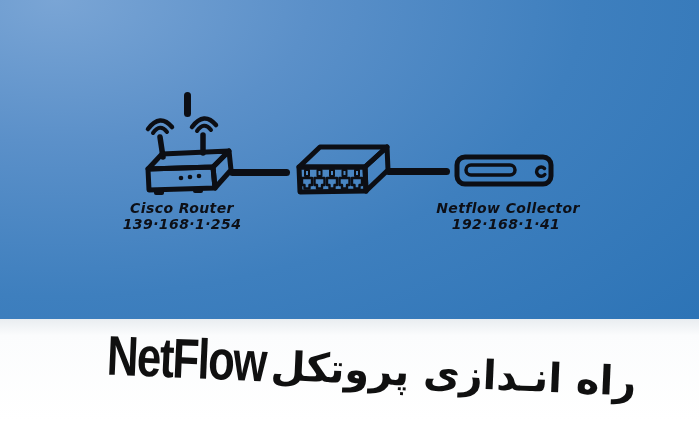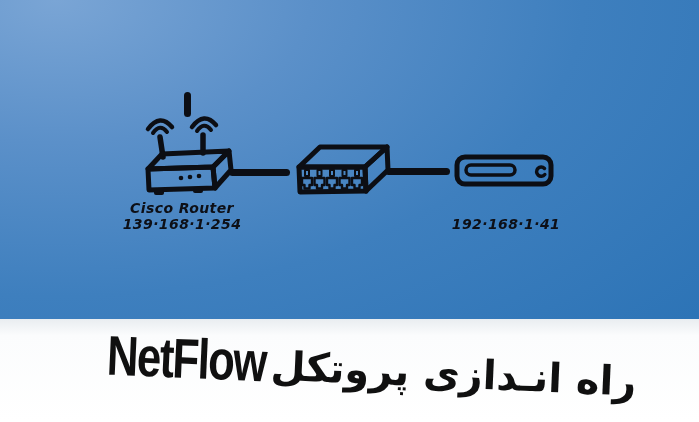--- a/index.html
+++ b/index.html
@@ -103,20 +103,21 @@
 
     <svg class="sketch abs" style="left:453px;top:152px;" width="102" height="37" viewBox="0 0 102 37">
       <rect stroke-width="5" x="4" y="5" width="94" height="27" rx="8"></rect>
       <rect stroke-width="3.5" x="13" y="13" width="49" height="10" rx="5"></rect>
       <path stroke-width="3.5" d="M91.5,16.5 A4.6,4.6 0 1 0 91.8,22.5"></path>
     </svg>
 
     <div class="dev-label" style="left:107px;top:200px;">Cisco Router</div>
     <div class="dev-label" style="left:107px;top:216px;">139·168·1·254</div>
 
+    <div class="dev-label" style="left:433px;top:200px;">Netflow Collector</div>
     <div class="dev-label" style="left:431px;top:216px;">192·168·1·41</div>
   </div>
 
   <div class="banner">
     <div class="title">
       <span class="fa">راه انـدازی پروتکل</span>
       <span> </span>
       <span class="en">NetFlow</span>
     </div>
   </div>

